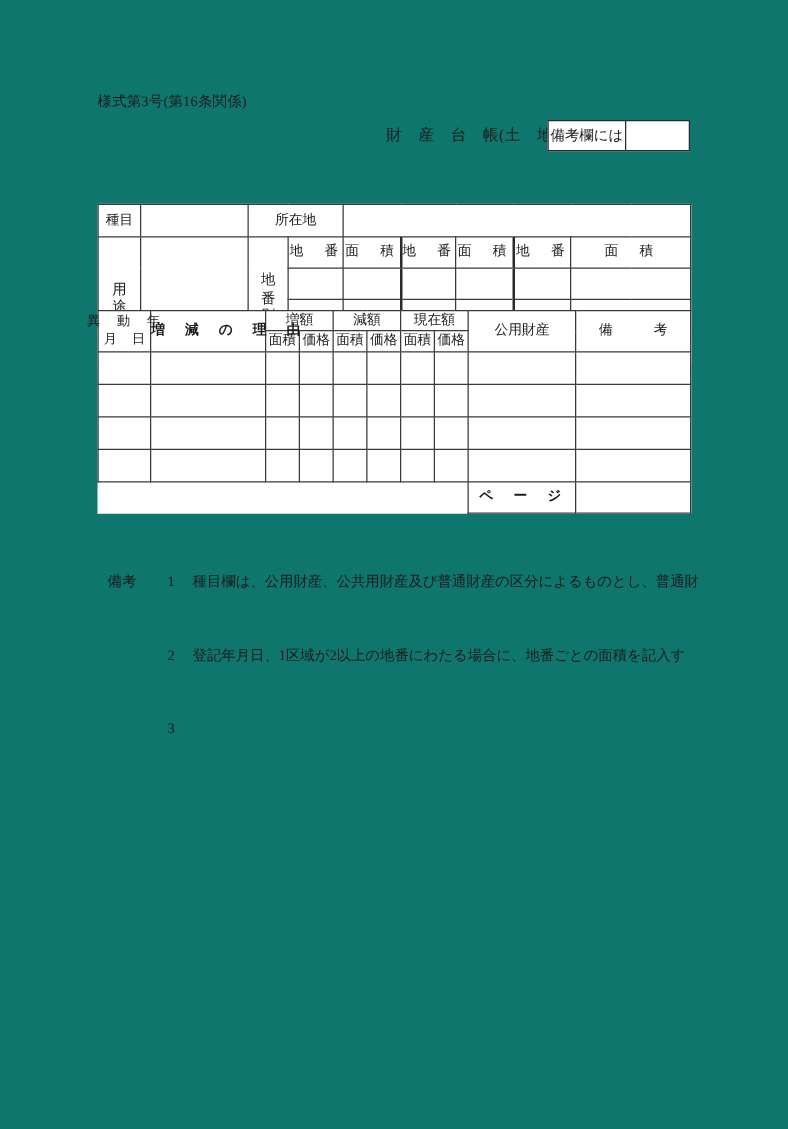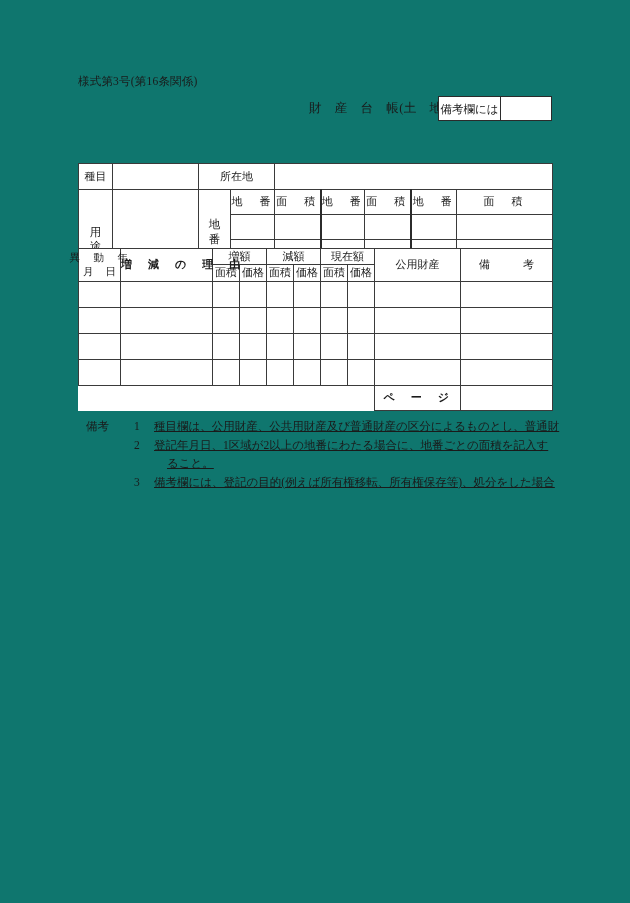--- a/index.html
+++ b/index.html
@@ -150,34 +150,35 @@
     position: absolute;
     left: 86px;
     top: 417px;
     width: 480px;
     font-size: 11.5px;
     line-height: 1.62;
   }
   .note-row {
     display: flex;
     align-items: flex-start;
+    margin-top: 40px;
   }
   .note-tag {
     width: 42px;
     flex: none;
     white-space: nowrap;
   }
   .note-num {
     width: 26px;
     flex: none;
     text-align: left;
     padding-left: 6px;
     box-sizing: border-box;
   }
-  .note-body { flex: 1; text-decoration: underline; }
+  .note-body { flex: 1; }
   .note-body .cont { display: block; padding-left: 13px; }
 </style>
 </head>
 <body>
 
 <div class="page">
 
   <div class="form-no">様式第3号(第16条関係)</div>
 
   <div class="title-row">
@@ -366,27 +367,25 @@
       <div class="note-body">
         <span>種目欄は、公用財産、公共用財産及び普通財産の区分によるものとし、普通財</span>
       </div>
     </div>
 
     <div class="note-row">
       <div class="note-tag"></div>
       <div class="note-num">2</div>
       <div class="note-body">
         <span>登記年月日、1区域が2以上の地番にわたる場合に、地番ごとの面積を記入す</span>
-        <span class="cont">ること。</span>
       </div>
     </div>
 
     <div class="note-row">
       <div class="note-tag"></div>
       <div class="note-num">3</div>
       <div class="note-body">
-        <span>備考欄には、登記の目的(例えば所有権移転、所有権保存等)、処分をした場合</span>
       </div>
     </div>
 
   </div>
 
 </div>
 
 </body></html>

